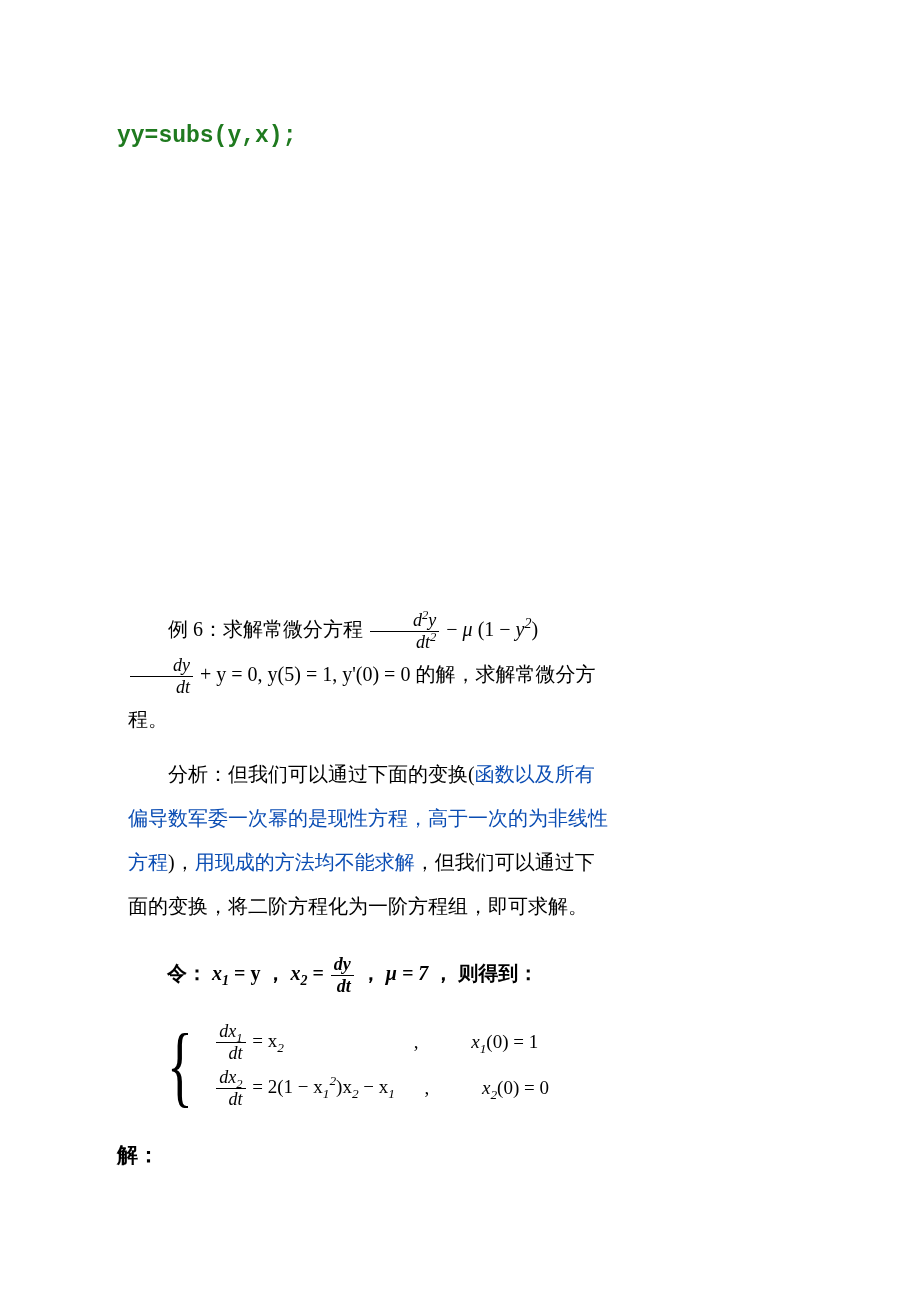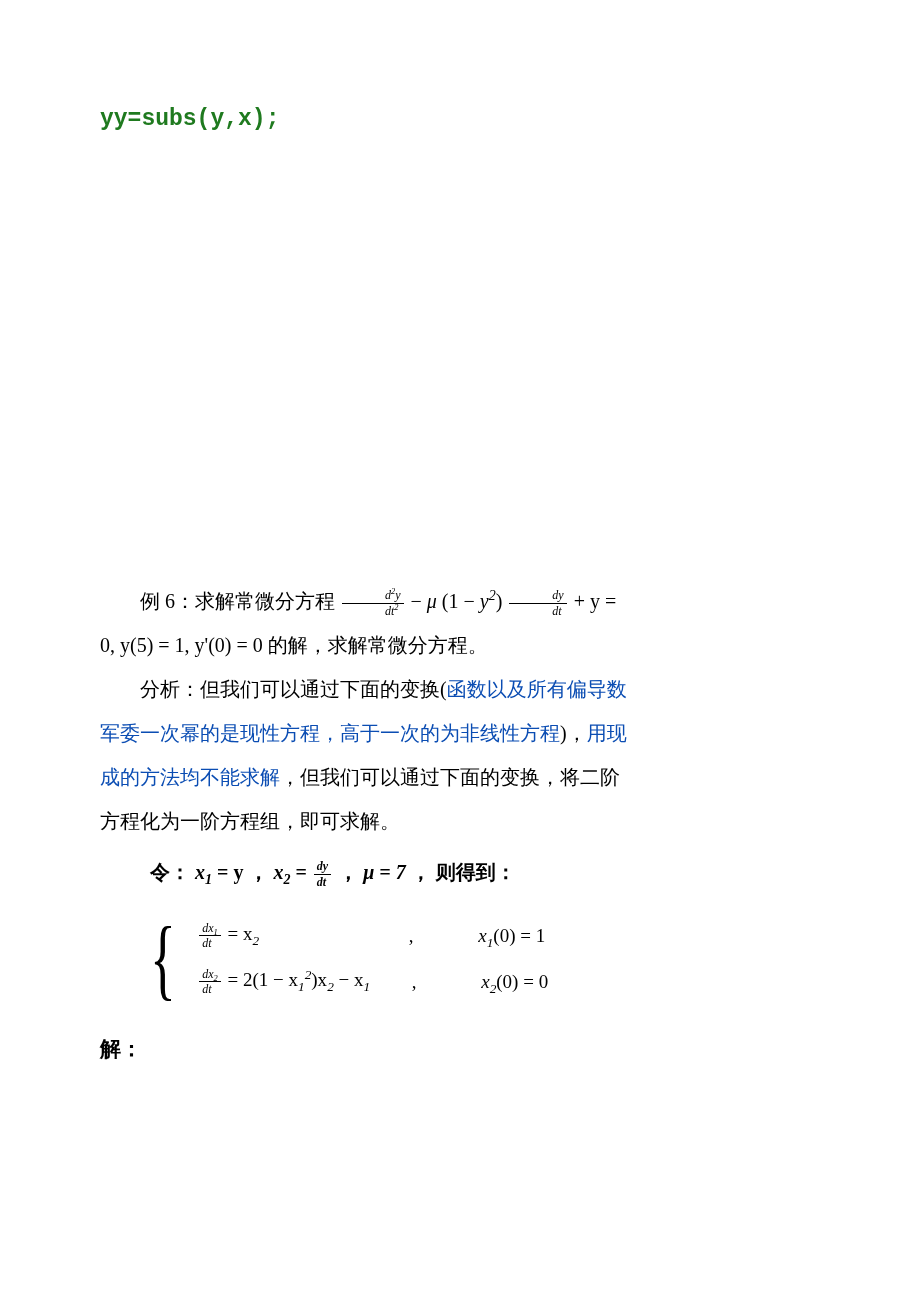--- a/index.html
+++ b/index.html
@@ -4,21 +4,21 @@
 <style>
   html, body {
     margin: 0;
     padding: 0;
     background: #ffffff;
     width: 920px;
   }
   .page {
     width: 736px;
     min-height: 1302px;
-    padding: 0;
+    padding: 17px;
     box-sizing: border-box;
     font-family: "SimSun", "宋体", serif;
     color: #000000;
   }
   .code-block {
     font-family: "Courier New", Courier, monospace;
     font-weight: bold;
     color: #1f7a1f;
     font-size: 23px;
     line-height: 1.7;
@@ -34,37 +34,37 @@
   .big-gap2 { height: 280px; }
   .body-text {
     font-size: 20px;
     line-height: 2.2;
     padding-left: 100px;
     padding-right: 100px;
     color: #000000;
   }
   .para {
     text-indent: 2em;
-    margin: 0;
+    margin: 11px;
   }
   .blue {
     color: #0b4db3;
   }
   .math {
     font-family: "Times New Roman", Times, serif;
     font-style: italic;
   }
   .math .rm { font-style: normal; }
   .frac {
     display: inline-block;
     vertical-align: middle;
-    text-align: left;
+    text-align: right;
     font-family: "Times New Roman", Times, serif;
     font-style: italic;
-    font-size: 12px;
+    font-size: 18px;
     line-height: 1.05;
     margin: 0 2px;
   }
   .frac .num {
     display: block;
     border-bottom: 1px solid #000;
     padding: 0 3px 1px 3px;
   }
   .frac .den {
     display: block;
@@ -76,21 +76,21 @@
   }
   .sys {
     padding-left: 150px;
     font-size: 19px;
     padding-top: 18px;
     padding-bottom: 16px;
   }
   .sys-row {
     display: flex;
     align-items: center;
-    gap: 24px;
+    gap: 12px;
     height: 46px;
   }
   .sys-rows {
     display: inline-block;
     vertical-align: middle;
   }
   .brace-wrap {
     display: inline-flex;
     align-items: stretch;
   }

